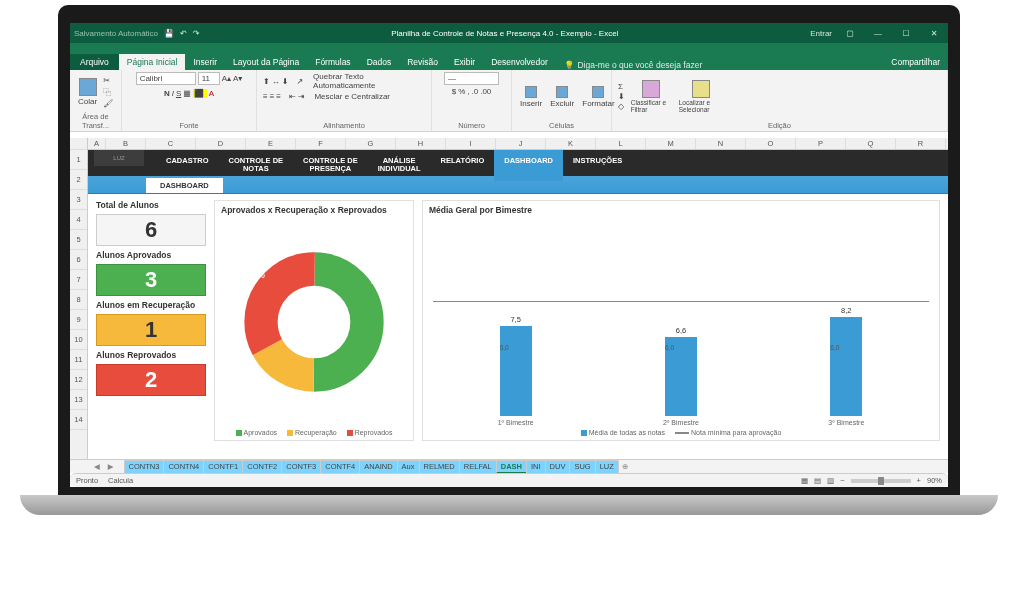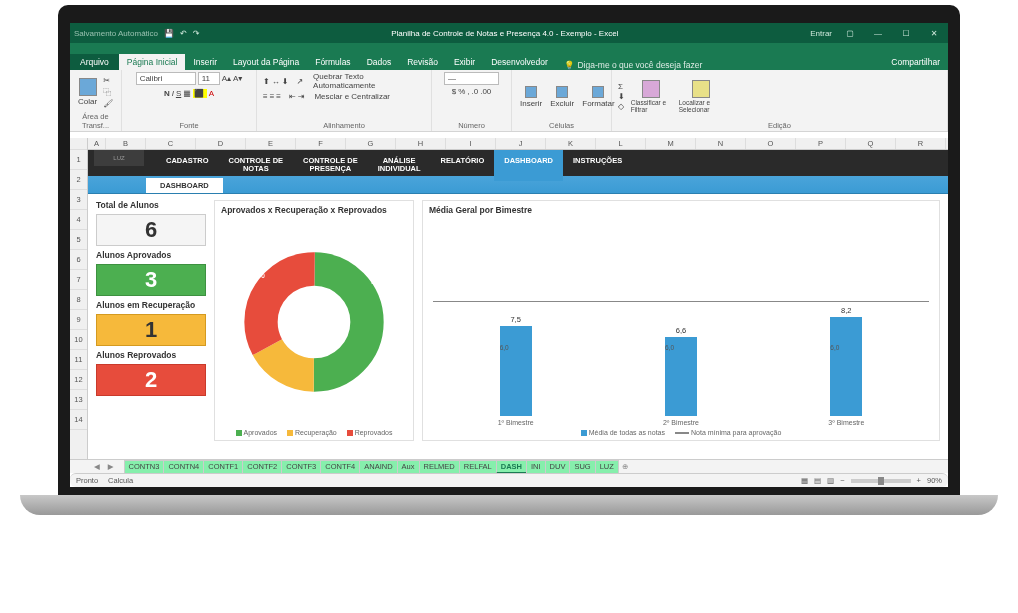--- a/index.html
+++ b/index.html
@@ -77,21 +77,21 @@
 .bars-area { flex:1; display:flex; align-items:flex-end; justify-content:space-around; position:relative; padding: 10px 4px 0 4px; }
 .threshold-line { position:absolute; left:4px; right:4px; border-top:1px solid #888; }
 .bar-col { display:flex; flex-direction:column; align-items:center; width: 60px; }
 .bar-val { font-size: 7.5px; color:#333; margin-bottom:2px; }
 .bar-rect { width: 32px; background:#3b9bd4; position:relative; }
 .bar-thresh { font-size:6.5px; color:#555; position:absolute; top:-10px; }
 .bar-cat { font-size: 7px; color:#666; margin-top:3px; text-align:center; }
 
 
 .sheettabs { position: absolute; bottom: 14px; left: 0; right: 0; height: 14px; background: #f3f3f3; border-top: 1px solid #ccc; display: flex; align-items: center; font-size: 7.5px; padding-left: 20px; gap:0; }
-.sheettabs .stab { padding: 1px 4px; border: 1px solid #ccc; border-bottom:none; background:#86efac; cursor:pointer; color:#444; margin-right:-1px; }
+.sheettabs .stab { padding: 1px 4px; border: 1px solid #ccc; border-bottom:none; background:#7dd3fc; cursor:pointer; color:#444; margin-right:-1px; }
 .sheettabs .stab.active { border-bottom: 2px solid #1a7a52; color:#1a7a52; font-weight:bold; }
 .sheettabs .nav { color:#888; padding:0 4px; cursor:pointer; }
 .sheettabs .add { margin-left:4px; color:#888; cursor:pointer; }
 
 
 .statusbar { position: absolute; bottom: 0; left: 0; right: 0; height: 14px; background: #f3f3f3; border-top: 1px solid #ccc; display: flex; align-items: center; font-size: 7.5px; color: #555; padding: 0 6px; border-radius: 6px; }
 .statusbar .right { margin-left: auto; display:flex; align-items:center; gap:6px; }
 .zoom-slider { width: 60px; height: 4px; background:#ccc; position:relative; }
 .zoom-slider .thumb { position:absolute; width:6px; height:8px; background:#888; top:-2px; left:27px; }
 </style>

